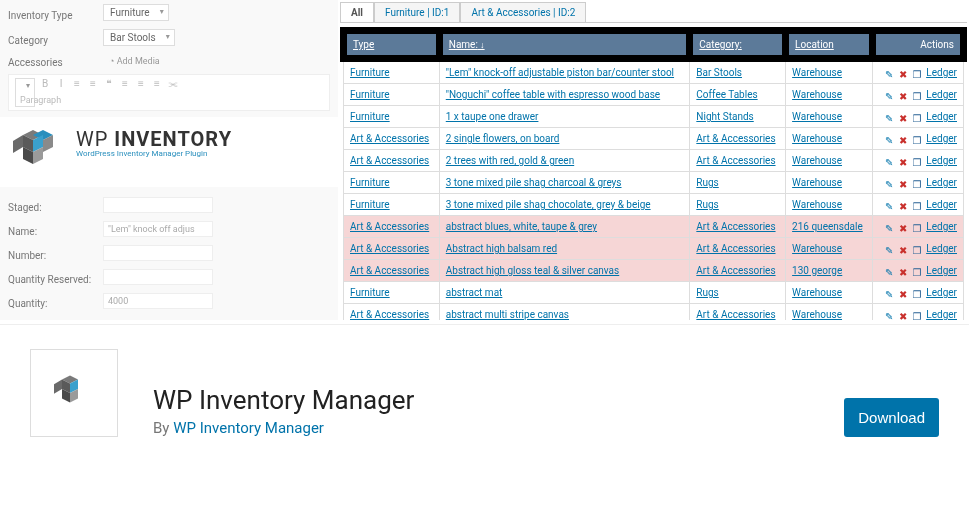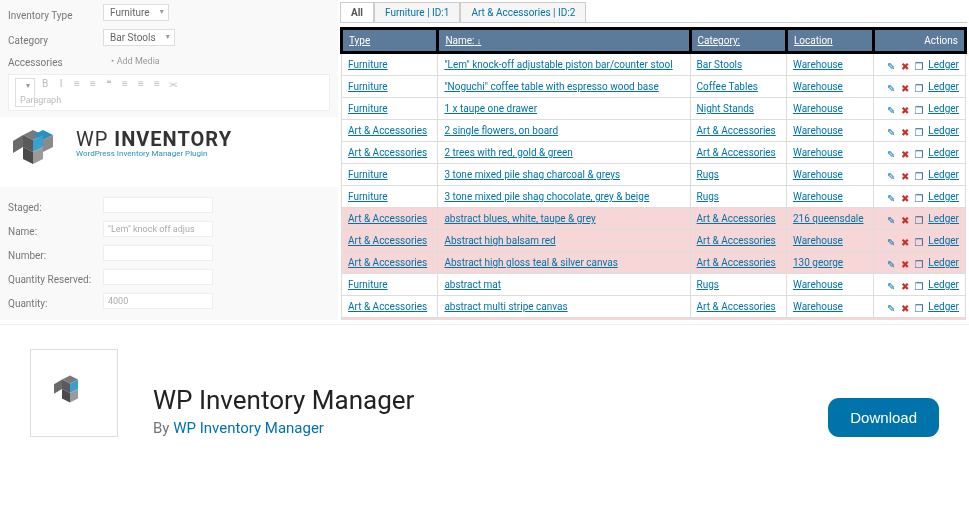--- a/index.html
+++ b/index.html
@@ -20,37 +20,37 @@
 .logo-txt{}
 .logo-txt .t{font-size:20px;font-weight:400;color:#333;letter-spacing:1px}
 .logo-txt .t b{color:#333;font-weight:700}
 .logo-txt .s{font-size:8px;color:#2a8fbd;margin-top:-2px}
 .form-input{background:#fff;border:1px solid #eee;padding:2px 4px;width:110px;height:16px;font-size:9px;color:#aaa}
 .right-panel{flex:1;background:#fff;padding:2px;font-size:10px}
 .tabs{display:flex;border-bottom:1px solid #ccc}
 .tab{padding:4px 10px;border:1px solid #ccc;border-bottom:none;background:#f5f5f5;color:#0073aa;font-size:10px;margin-right:0}
 .tab.active{background:#fff;font-weight:700;color:#555}
 table{width:100%;border-collapse:collapse;font-size:10px;margin-top:4px}
-th{background:#5c7a99;color:#fff;padding:5px 6px;text-align:left;font-weight:400;text-decoration:underline;border:3px solid #000000}
+th{background:#5c7a99;color:#fff;padding:5px 6px;text-align:left;font-weight:400;text-decoration:underline;border:7px solid #000000}
 th.act{text-decoration:none;text-align:right}
 td{padding:4px 6px;border:1px solid #ddd;color:#0073aa;text-decoration:underline;vertical-align:top;line-height:1.3}
 tr.alt td{background:#f6d6d6}
 td.actions{white-space:nowrap;text-align:right}
 .ic{display:inline-block;width:11px;height:11px;margin-right:3px;vertical-align:middle}
 .ic-edit{color:#0073aa}
 .ic-del{color:#c9302c}
 .ic-copy{color:#2a6496}
 .ledger{color:#0073aa;text-decoration:underline;margin-left:2px}
 .footer{display:flex;align-items:flex-end;padding:24px 30px;gap:35px;border-top:1px solid #eee;margin-top:4px}
 .footer-icon{width:88px;height:88px;border:1px solid #ddd;display:flex;align-items:center;justify-content:center;background:#fff}
 .footer-icon svg{width:48px;height:40px}
 .footer-txt h1{font-size:26px;font-weight:400;color:#222;margin-bottom:4px}
 .footer-txt .by{font-size:15px;color:#777}
 .footer-txt .by a{color:#0073aa;text-decoration:none}
-.dl-btn{margin-left:auto;background:#0073aa;color:#fff;border:none;padding:11px 22px;font-size:15px;border-radius:11px}
+.dl-btn{margin-left:auto;background:#0073aa;color:#fff;border:none;padding:11px 14px;font-size:15px;border-radius:3px}
 .sort::after{content:" ↓";font-size:9px}
 </style>
 </head>
 <body>
 
 <div class="banner">
   <div class="left-panel">
     <div class="form-row">
       <div class="form-label">Inventory Type</div>
       <div class="form-sel">Furniture</div>

